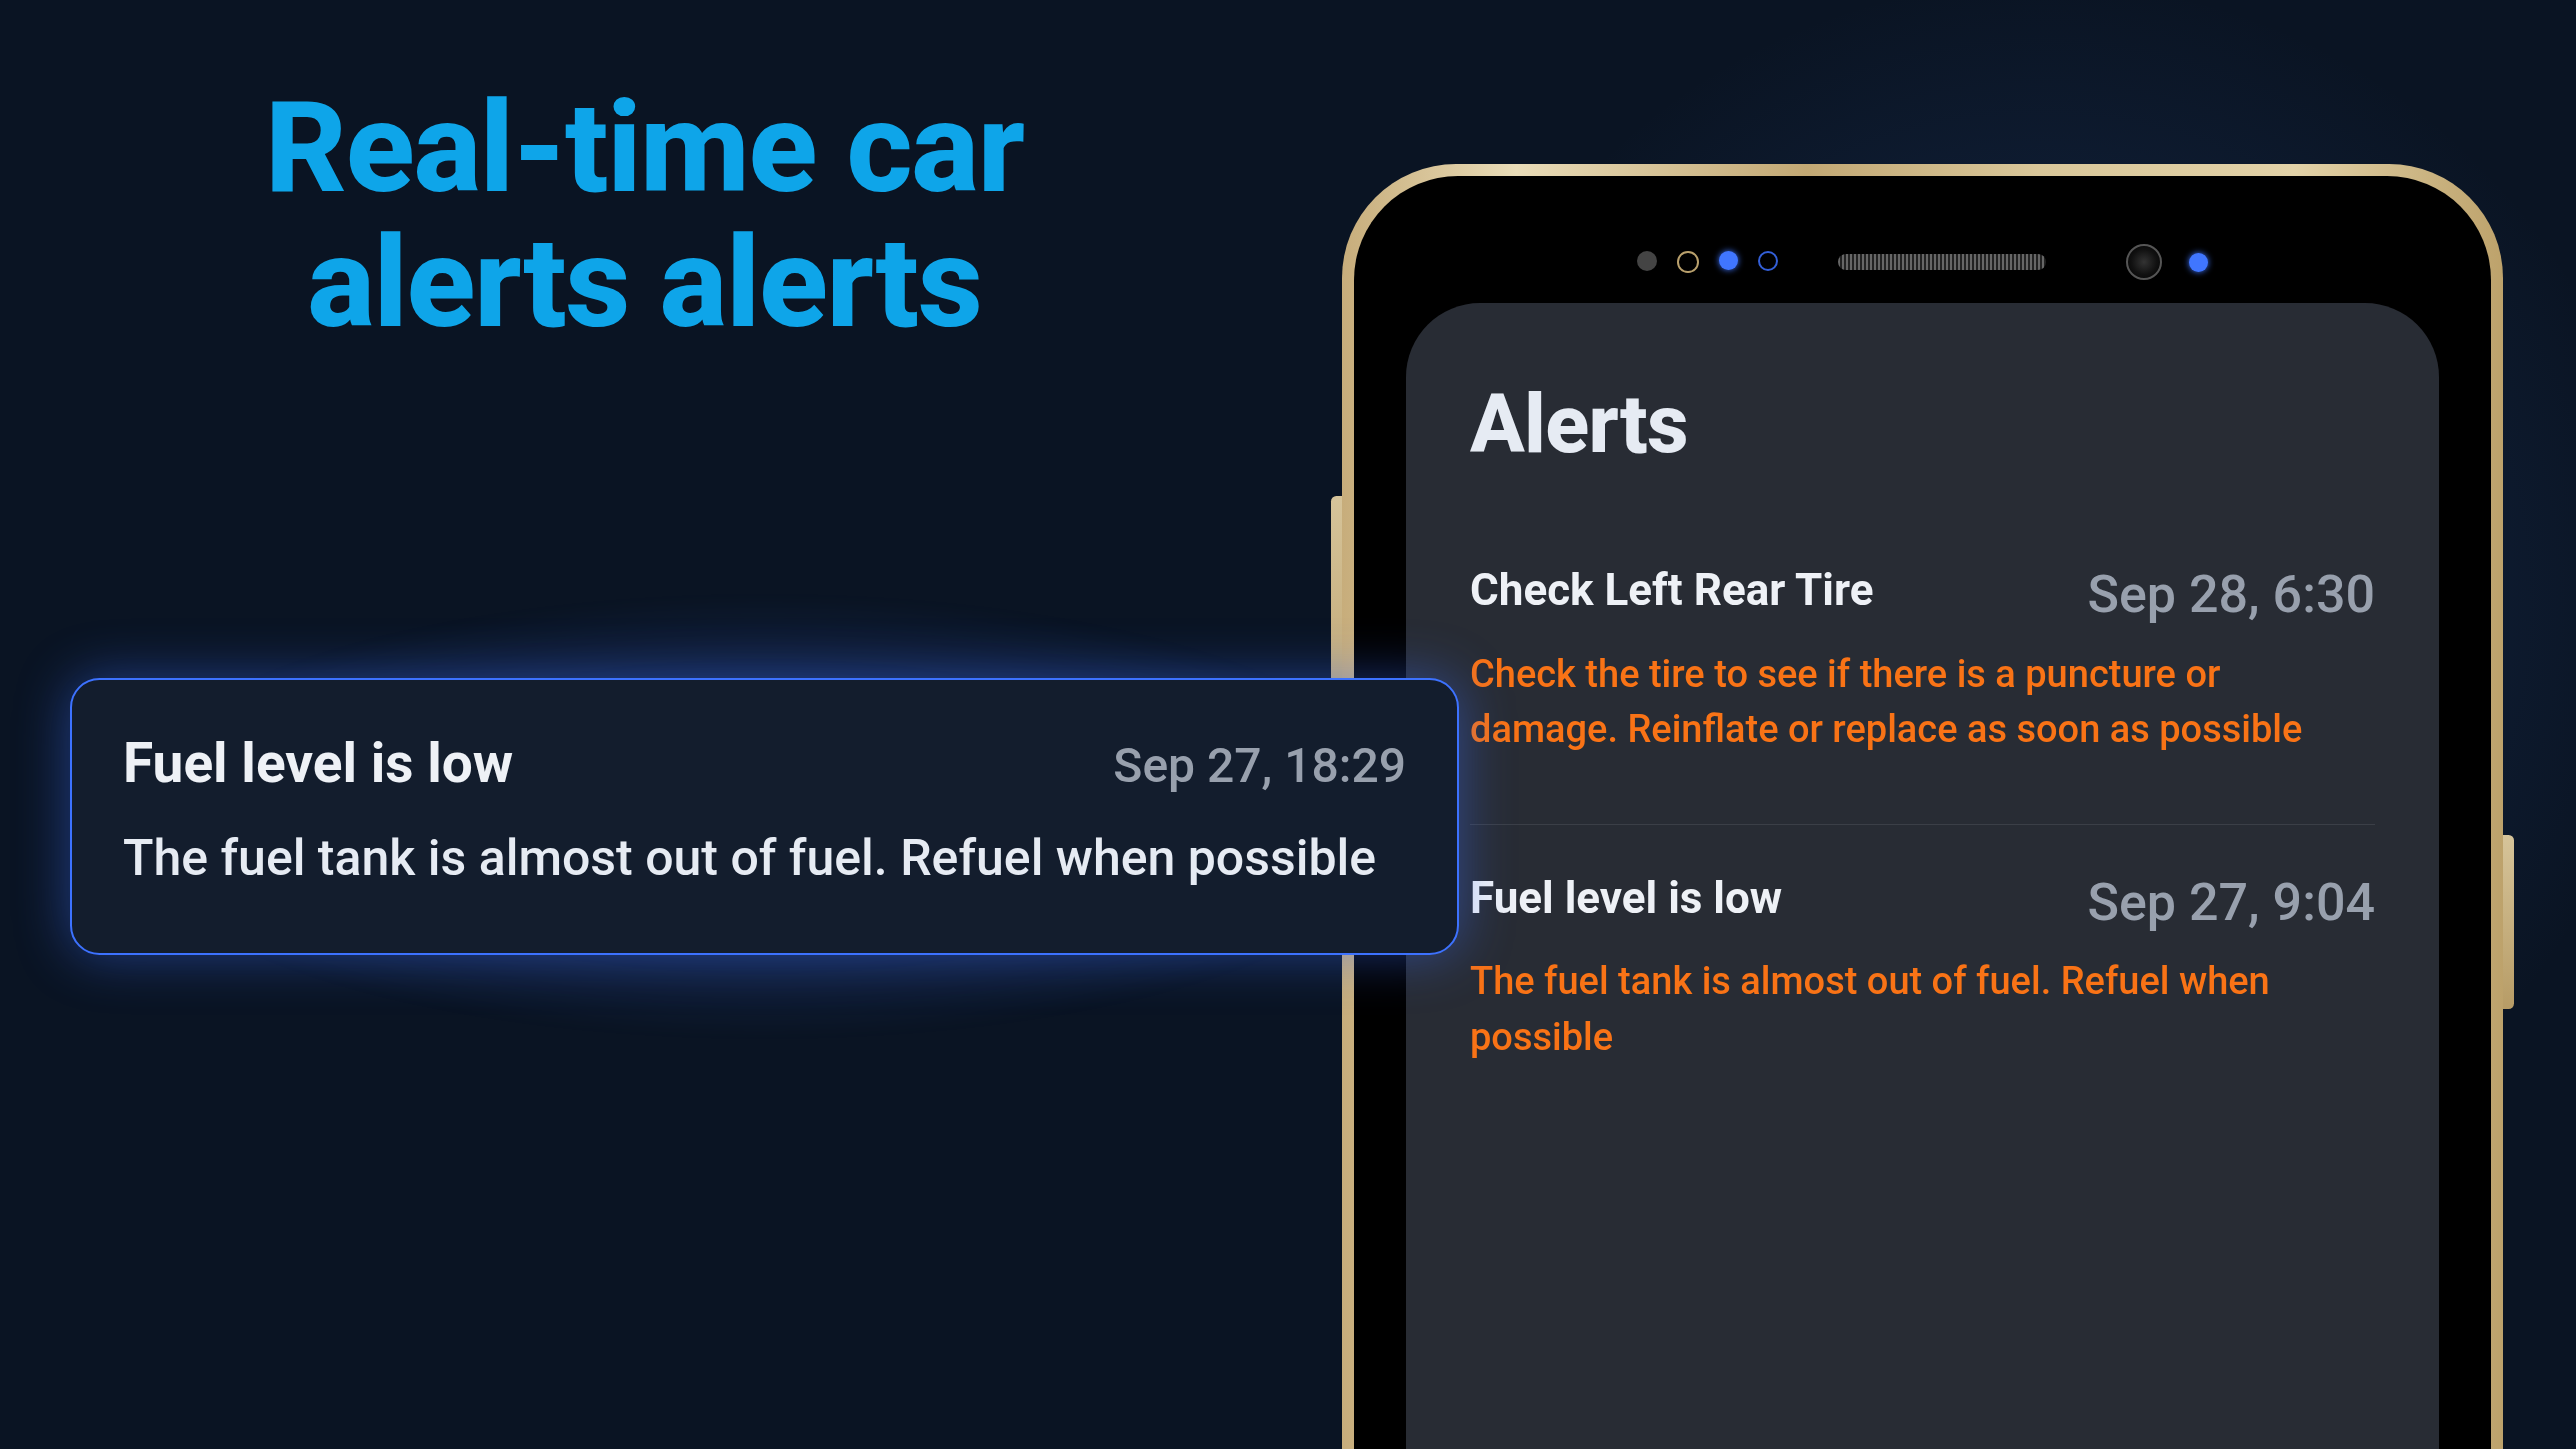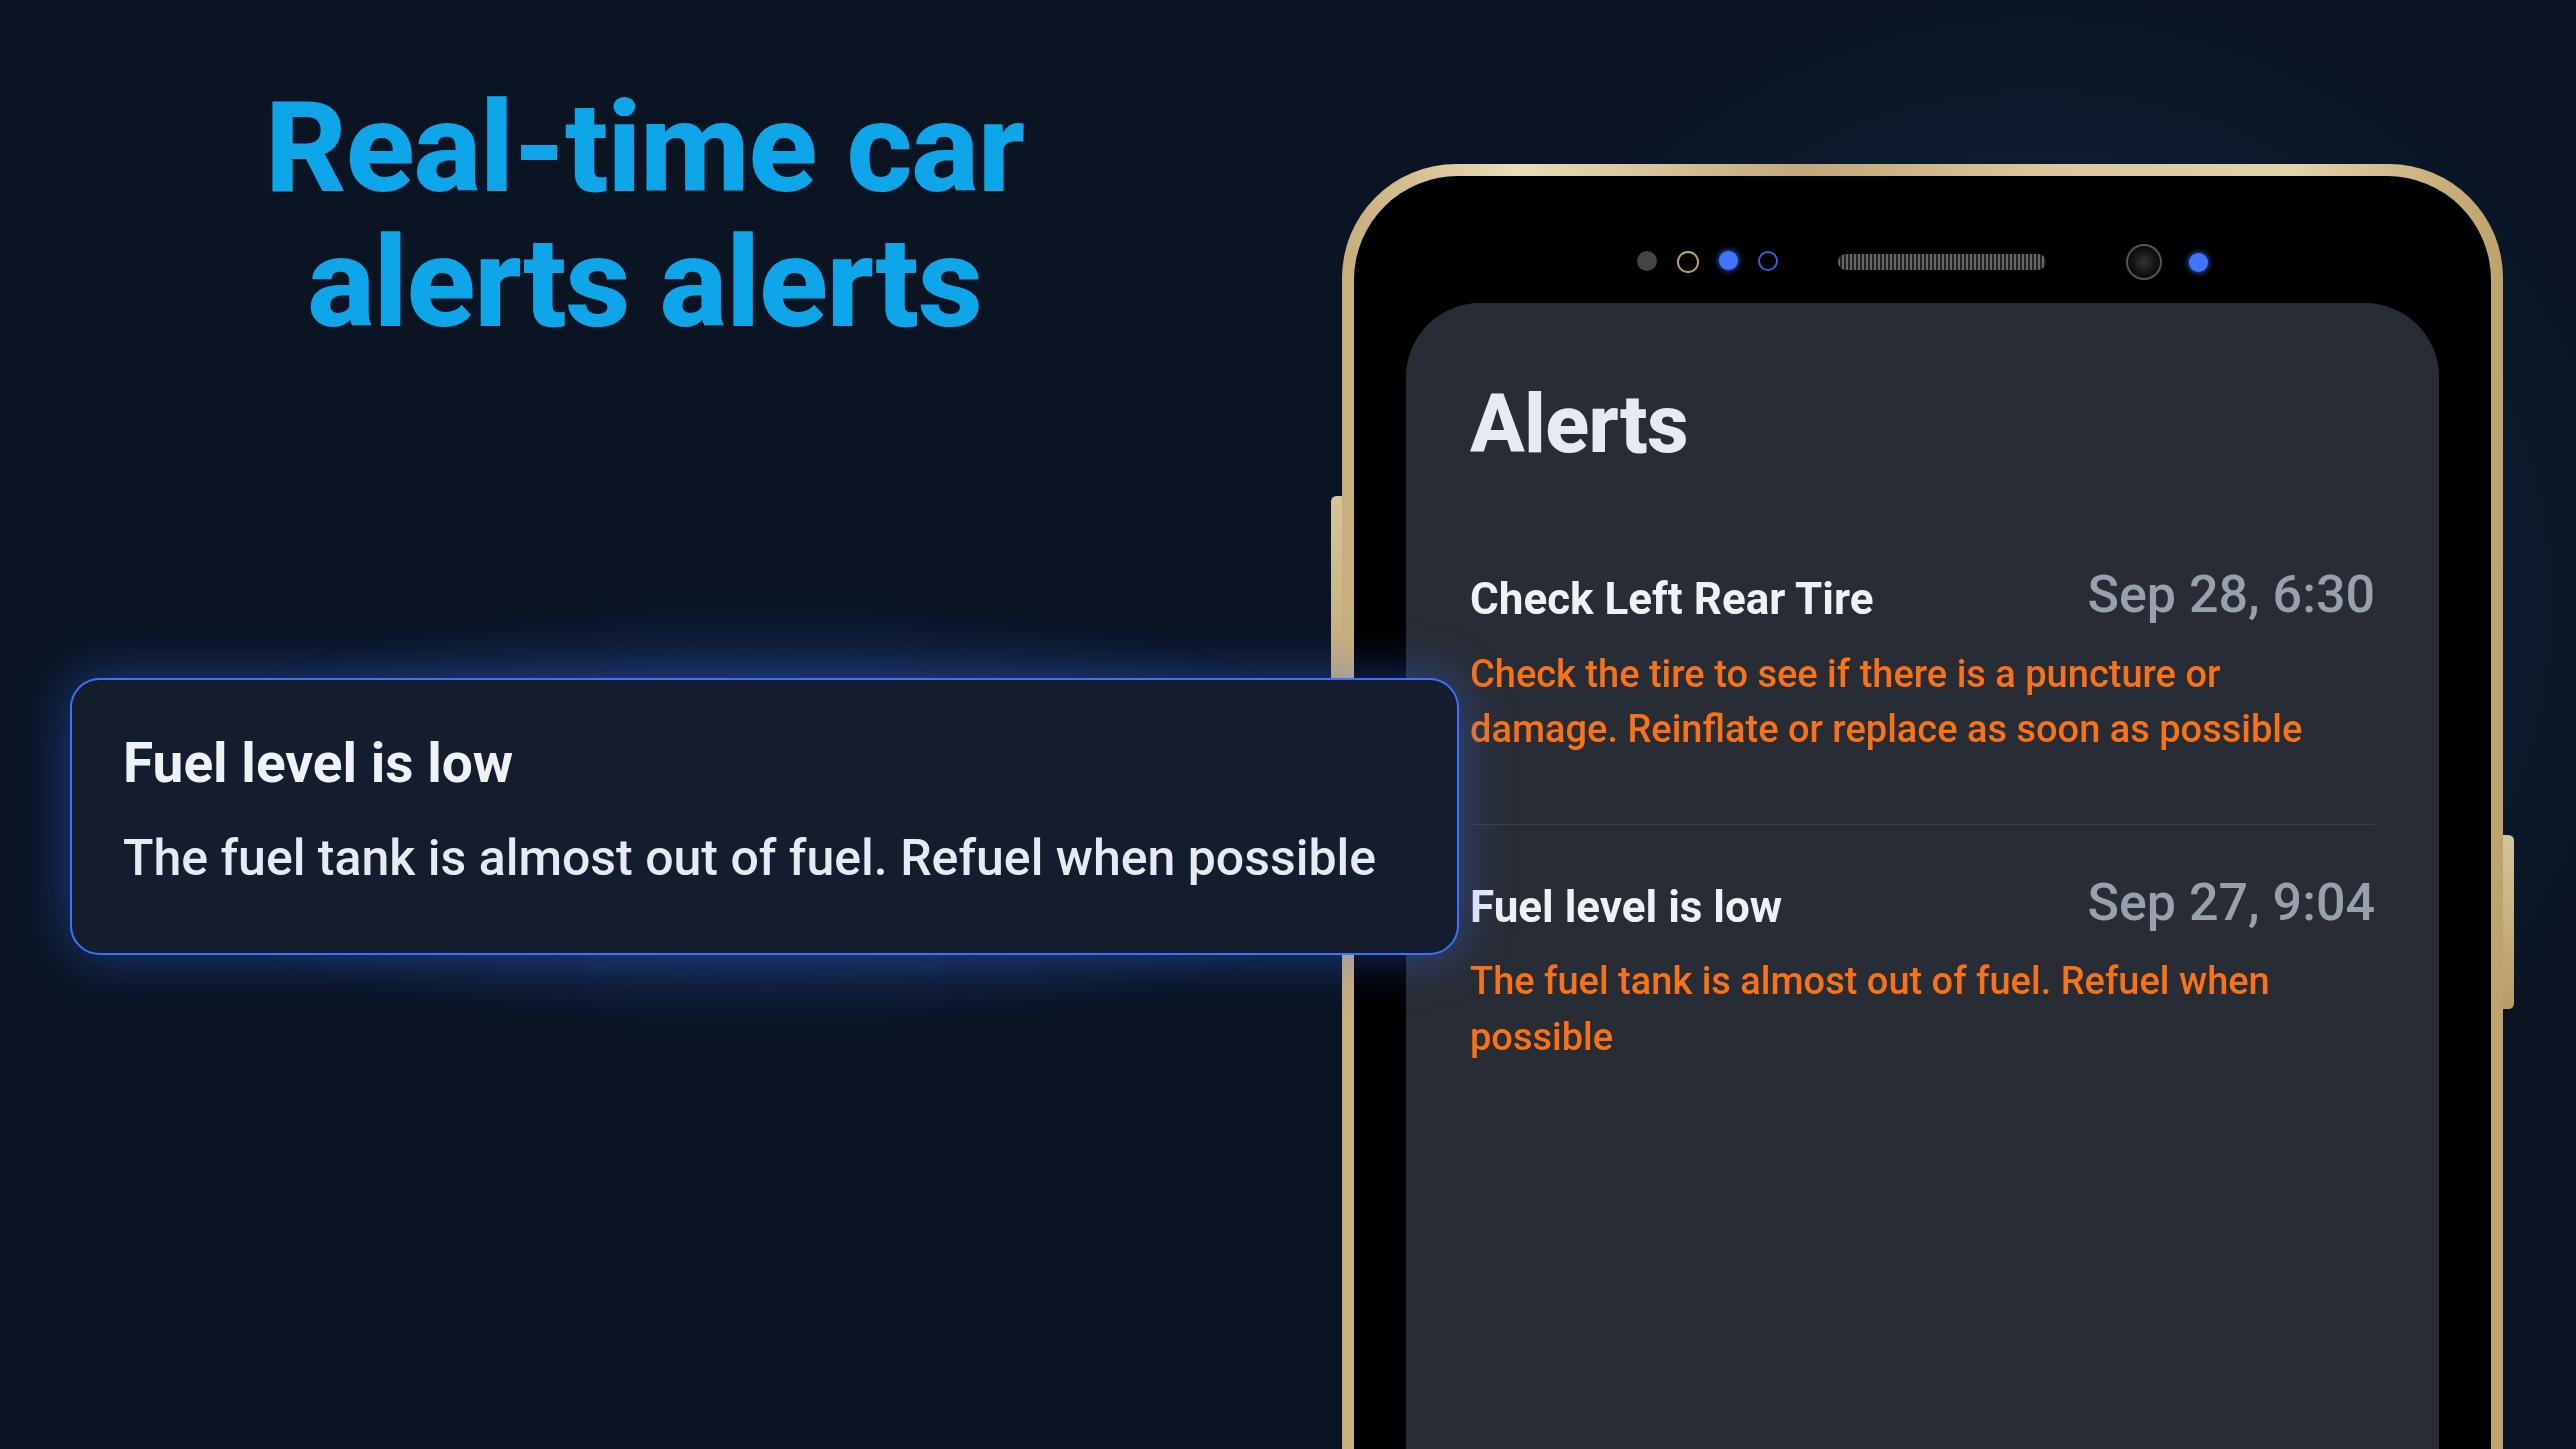--- a/index.html
+++ b/index.html
@@ -170,21 +170,21 @@
   .section-label {
     color: #939aa6;
     font-size: 42px;
     font-weight: 500;
     margin-bottom: 54px;
   }
   .alert-item { padding-bottom: 47px; }
   .alert-row1 {
     display: flex;
     justify-content: space-between;
-    align-items: flex-end;
+    align-items: flex-start;
     margin-bottom: 21.5px;
     gap: 19px;
   }
   .alert-title {
     font-weight: 700;
     font-size: 44px;
     color: #eef1f6;
   }
   .alert-time {
     color: #98a0ad;
@@ -212,20 +212,21 @@
 <h1 class="headline">
   <span>Real-time car</span><br>
   <span>alerts alerts</span>
 </h1>
 
 <div class="callout-wrap">
   <div class="callout-glow"></div>
   <div class="callout-card">
     <div class="callout-row1">
       <div class="callout-title">Fuel level is low</div>
+      <div class="callout-time">Sep 27, 18:29</div>
     </div>
     <div class="callout-body">The fuel tank is almost out of fuel. Refuel when possible</div>
   </div>
 </div>
 
 <div class="phone">
   <div class="btn-vol"></div>
   <div class="btn-pwr"></div>
   <div class="gold-bezel"></div>
   <div class="inner-black">

